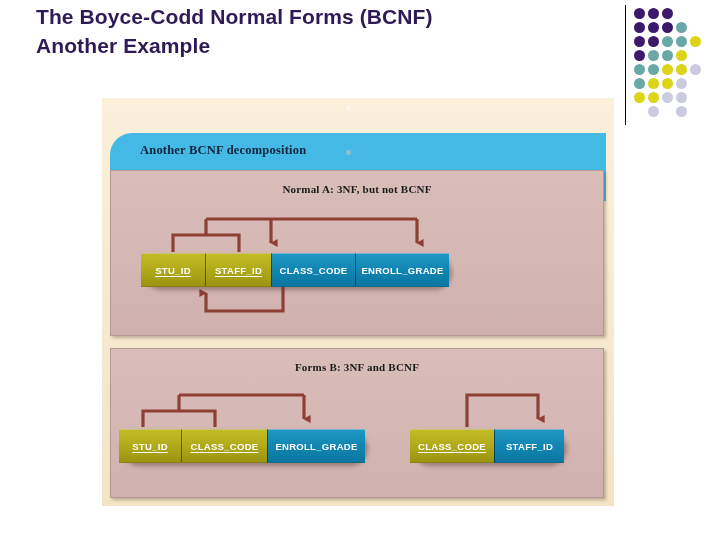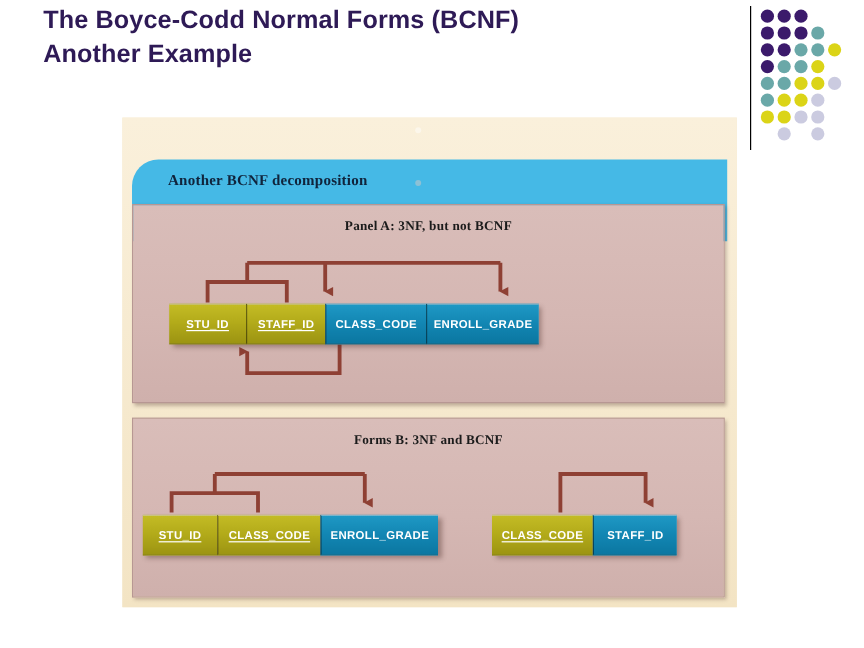--- a/index.html
+++ b/index.html
@@ -123,20 +123,21 @@
     color: #1b1b1b;
     letter-spacing: 0.2px;
   }
 
   
   .relation {
     position: absolute;
     display: flex;
     height: 34px;
     box-shadow: 3px 3px 4px rgba(80,50,45,0.42);
+    border-radius: 17px;
   }
   .attr {
     position: relative;
     display: flex;
     align-items: center;
     justify-content: center;
     height: 100%;
     box-sizing: border-box;
     font-family: "Liberation Sans", sans-serif;
     font-weight: bold;
@@ -208,21 +209,21 @@
 <div id="figure">
   <div id="figure-inner"></div>
 
   <div id="fig-header">
     <div id="fig-header-title">Another BCNF decomposition</div>
   </div>
   <div id="fig-header-dot-a"></div>
   <div id="fig-header-dot-b"></div>
 
   <div class="panel" id="panel-a">
-    <div class="panel-title">Panel A: 3NF, but not BCNF</div>
+    <div class="panel-title">Normal A: 3NF, but not BCNF</div>
 
     <svg class="arrows" width="494" height="166" viewBox="0 0 494 166">
       <defs>
         <marker id="ah-a" markerWidth="9" markerHeight="9" refX="4.5" refY="7.4" orient="auto" markerUnits="userSpaceOnUse">
           <path d="M0.6,0.8 L8.4,0.8 L4.5,8.2 Z" fill="#8e4034"></path>
         </marker>
         <marker id="ah-a-up" markerWidth="9" markerHeight="9" refX="4.5" refY="7.4" orient="auto" markerUnits="userSpaceOnUse">
           <path d="M0.6,0.8 L8.4,0.8 L4.5,8.2 Z" fill="#8e4034"></path>
         </marker>
       </defs>

